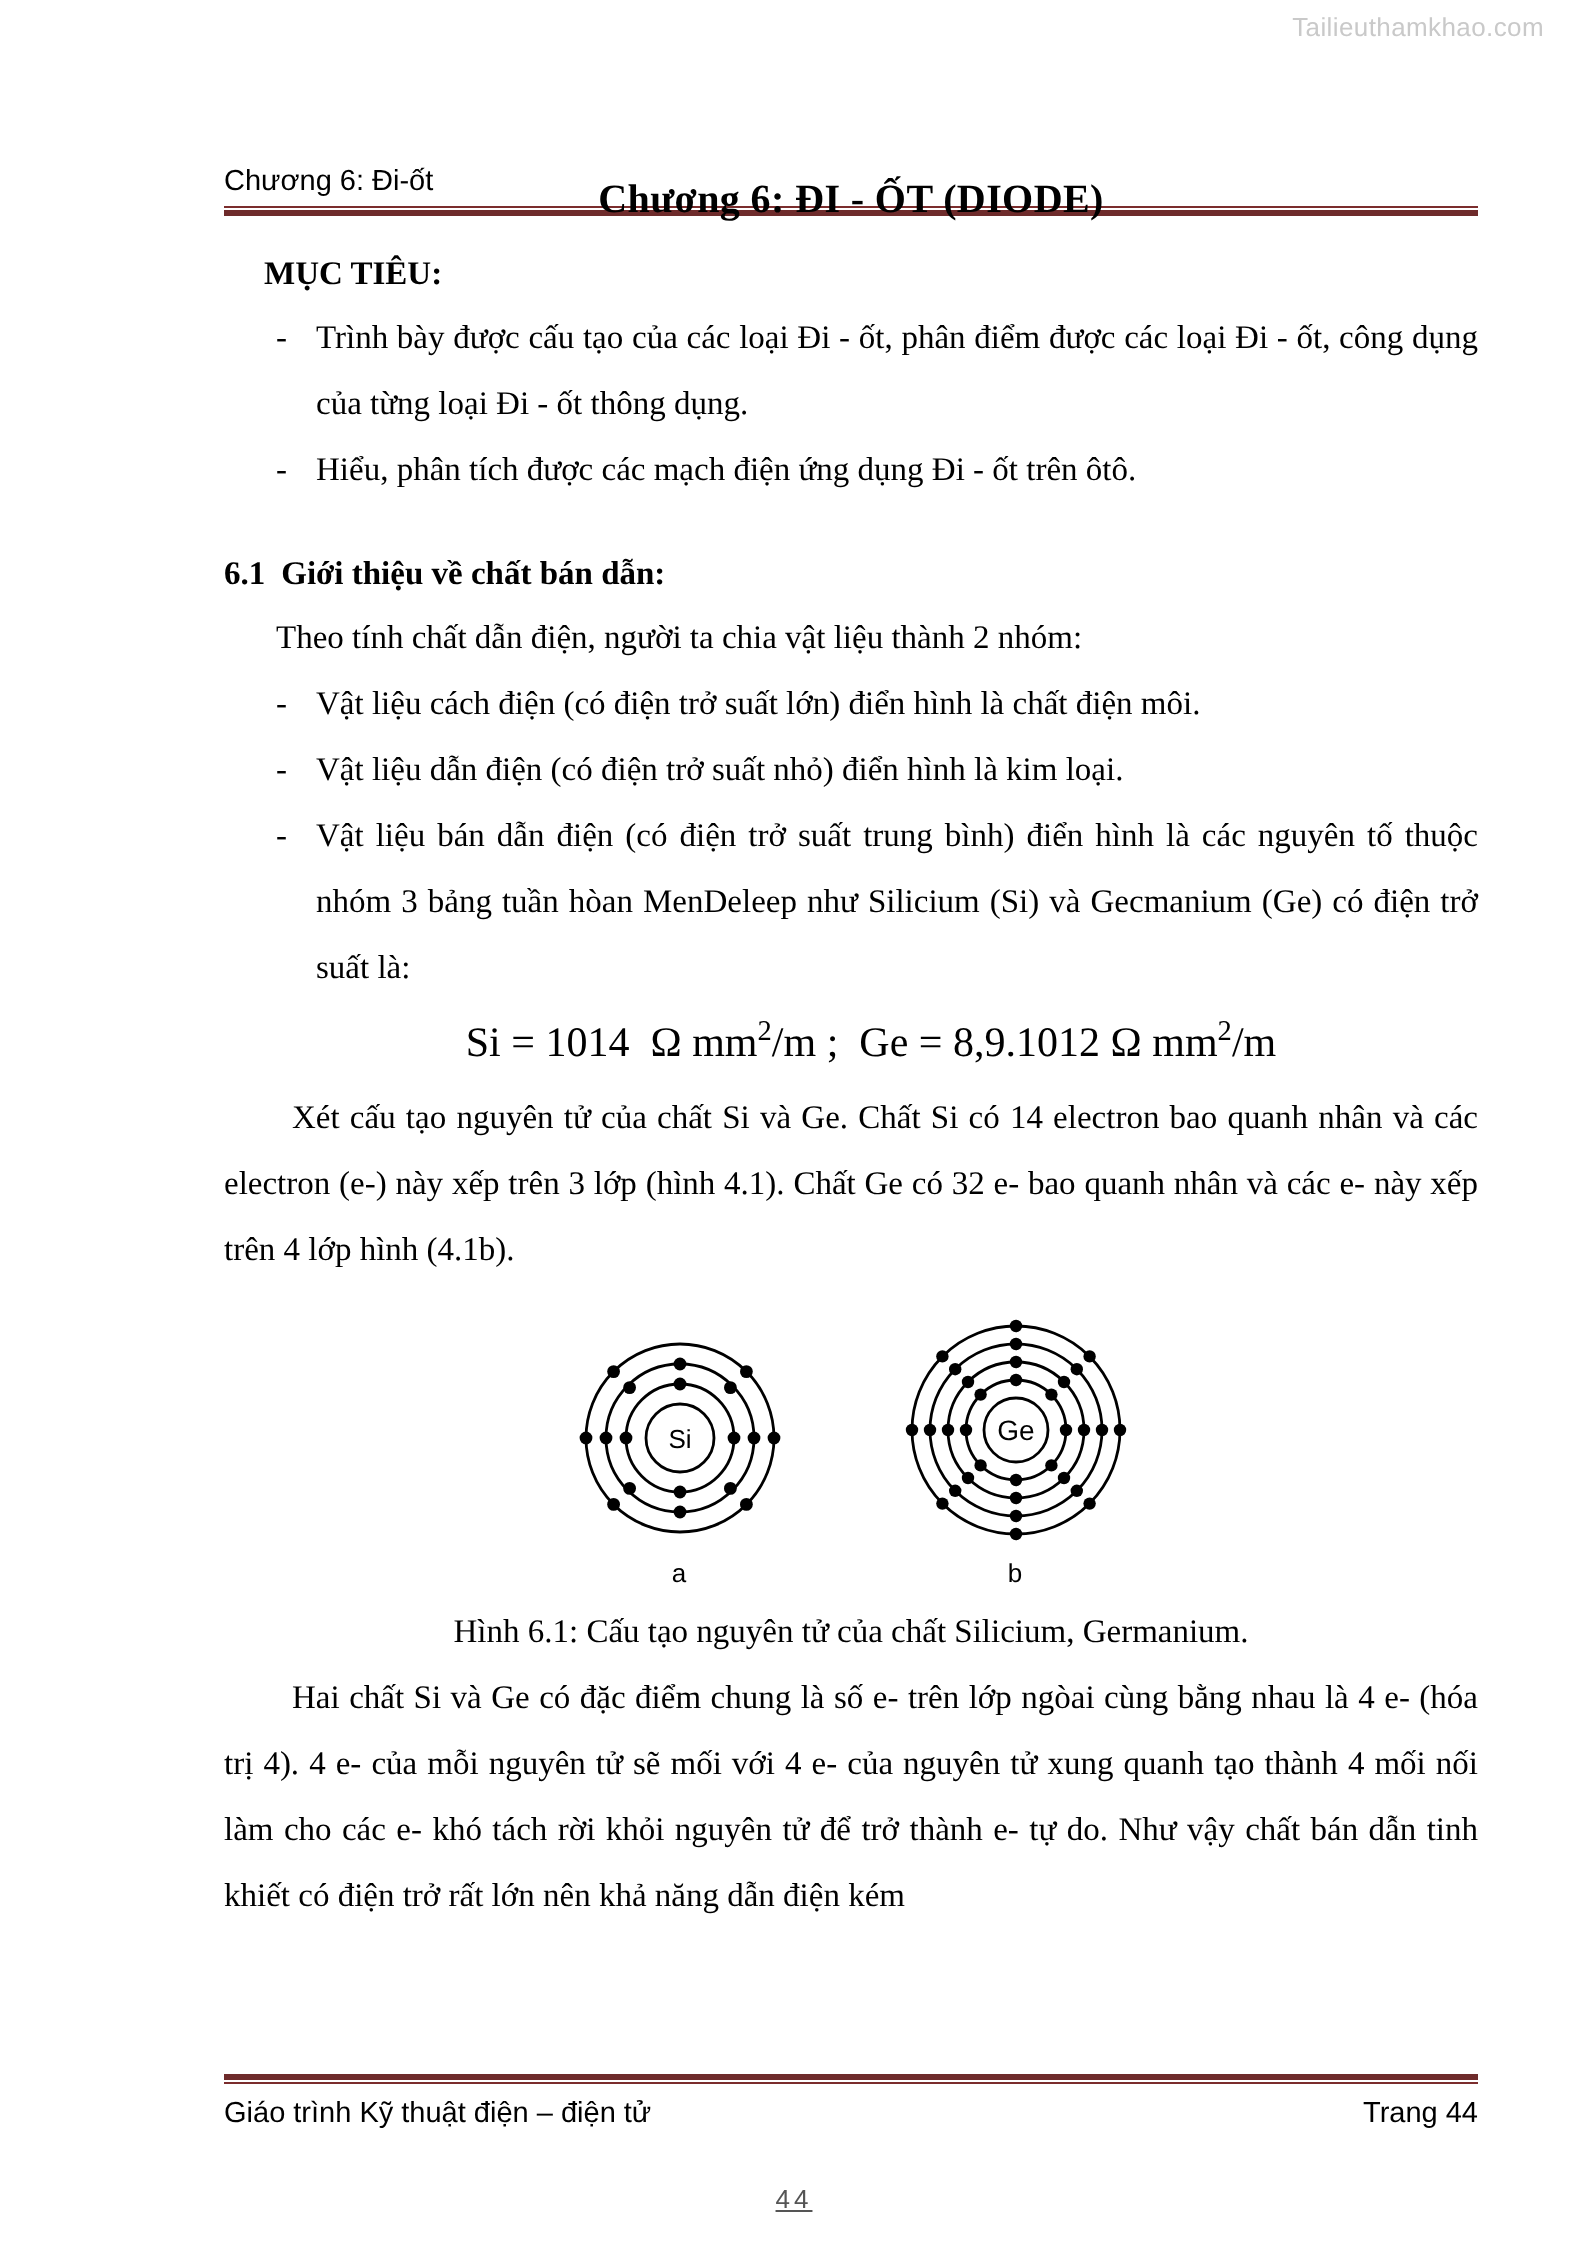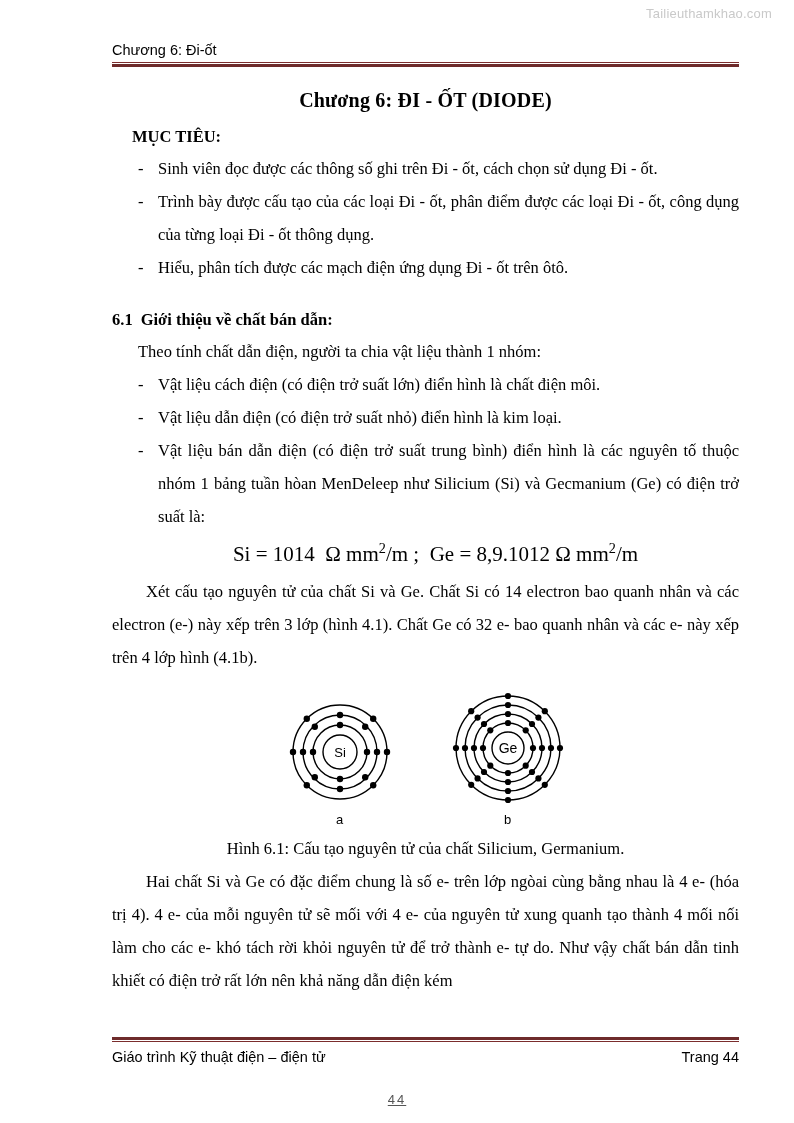--- a/index.html
+++ b/index.html
@@ -41,20 +41,21 @@
     top: 42px;
     left: 112px;
     width: 627px;
   }
   .header-text {
     font-family: "Liberation Sans", "DejaVu Sans", sans-serif;
     font-size: 14.5px;
     color: #000;
     line-height: 1.15;
     white-space: nowrap;
+    margin-top: 41px;
   }
   .rule-double {
     margin-top: 3px;
     height: 5px;
     border-top: 1px solid #7b2d2d;
     border-bottom: 3px solid #6e2b2b;
     box-sizing: border-box;
   }
 
   
@@ -200,35 +201,34 @@
     <div class="rule-double"></div>
   </div>
 
   <div class="content">
 
     <h1 class="doc-title">Chương 6: ĐI - ỐT (DIODE)</h1>
 
     <div class="heading-bold">MỤC TIÊU:</div>
 
     <ul class="dash-list">
-      <li>Sinh viên đọc được các thông số ghi trên Đi - ốt, cách chọn sử dụng Đi - ốt.</li>
       <li>Trình bày được cấu tạo của các loại Đi - ốt, phân điểm được các loại Đi - ốt, công dụng của từng loại Đi - ốt thông dụng.</li>
       <li>Hiểu, phân tích được các mạch điện ứng dụng Đi - ốt trên ôtô.</li>
     </ul>
 
     <div class="section-heading">
       <span class="sec-num">6.1</span><span>Giới thiệu về chất bán dẫn:</span>
     </div>
 
-    <p class="body-para indent-1">Theo tính chất dẫn điện, người ta chia vật liệu thành 1 nhóm:</p>
+    <p class="body-para indent-1">Theo tính chất dẫn điện, người ta chia vật liệu thành 2 nhóm:</p>
 
     <ul class="dash-list">
       <li>Vật liệu cách điện (có điện trở suất lớn) điển hình là chất điện môi.</li>
       <li>Vật liệu dẫn điện (có điện trở suất nhỏ) điển hình là kim loại.</li>
-      <li>Vật liệu bán dẫn điện (có điện trở suất trung bình) điển hình là các nguyên tố thuộc nhóm 1 bảng tuần hòan MenDeleep như Silicium (Si) và Gecmanium (Ge) có điện trở suất là:</li>
+      <li>Vật liệu bán dẫn điện (có điện trở suất trung bình) điển hình là các nguyên tố thuộc nhóm 3 bảng tuần hòan MenDeleep như Silicium (Si) và Gecmanium (Ge) có điện trở suất là:</li>
     </ul>
 
     <p class="formula"><span>Si = 1014</span>&nbsp;&nbsp;<span>Ω mm</span><sup>2</sup><span>/m ;</span>&nbsp;&nbsp;<span>Ge = 8,9.1012</span>&nbsp;<span>Ω mm</span><sup>2</sup><span>/m</span></p>
 
 
     <p class="body-para indent-2">Xét cấu tạo nguyên tử của chất Si và Ge. Chất Si có 14 electron bao quanh nhân và các electron (e-) này xếp trên 3 lớp (hình 4.1). Chất Ge có 32 e- bao quanh nhân và các e- này xếp trên 4 lớp hình (4.1b).</p>
 
     <div class="figure-block">
 
       <div class="atom-wrap">

